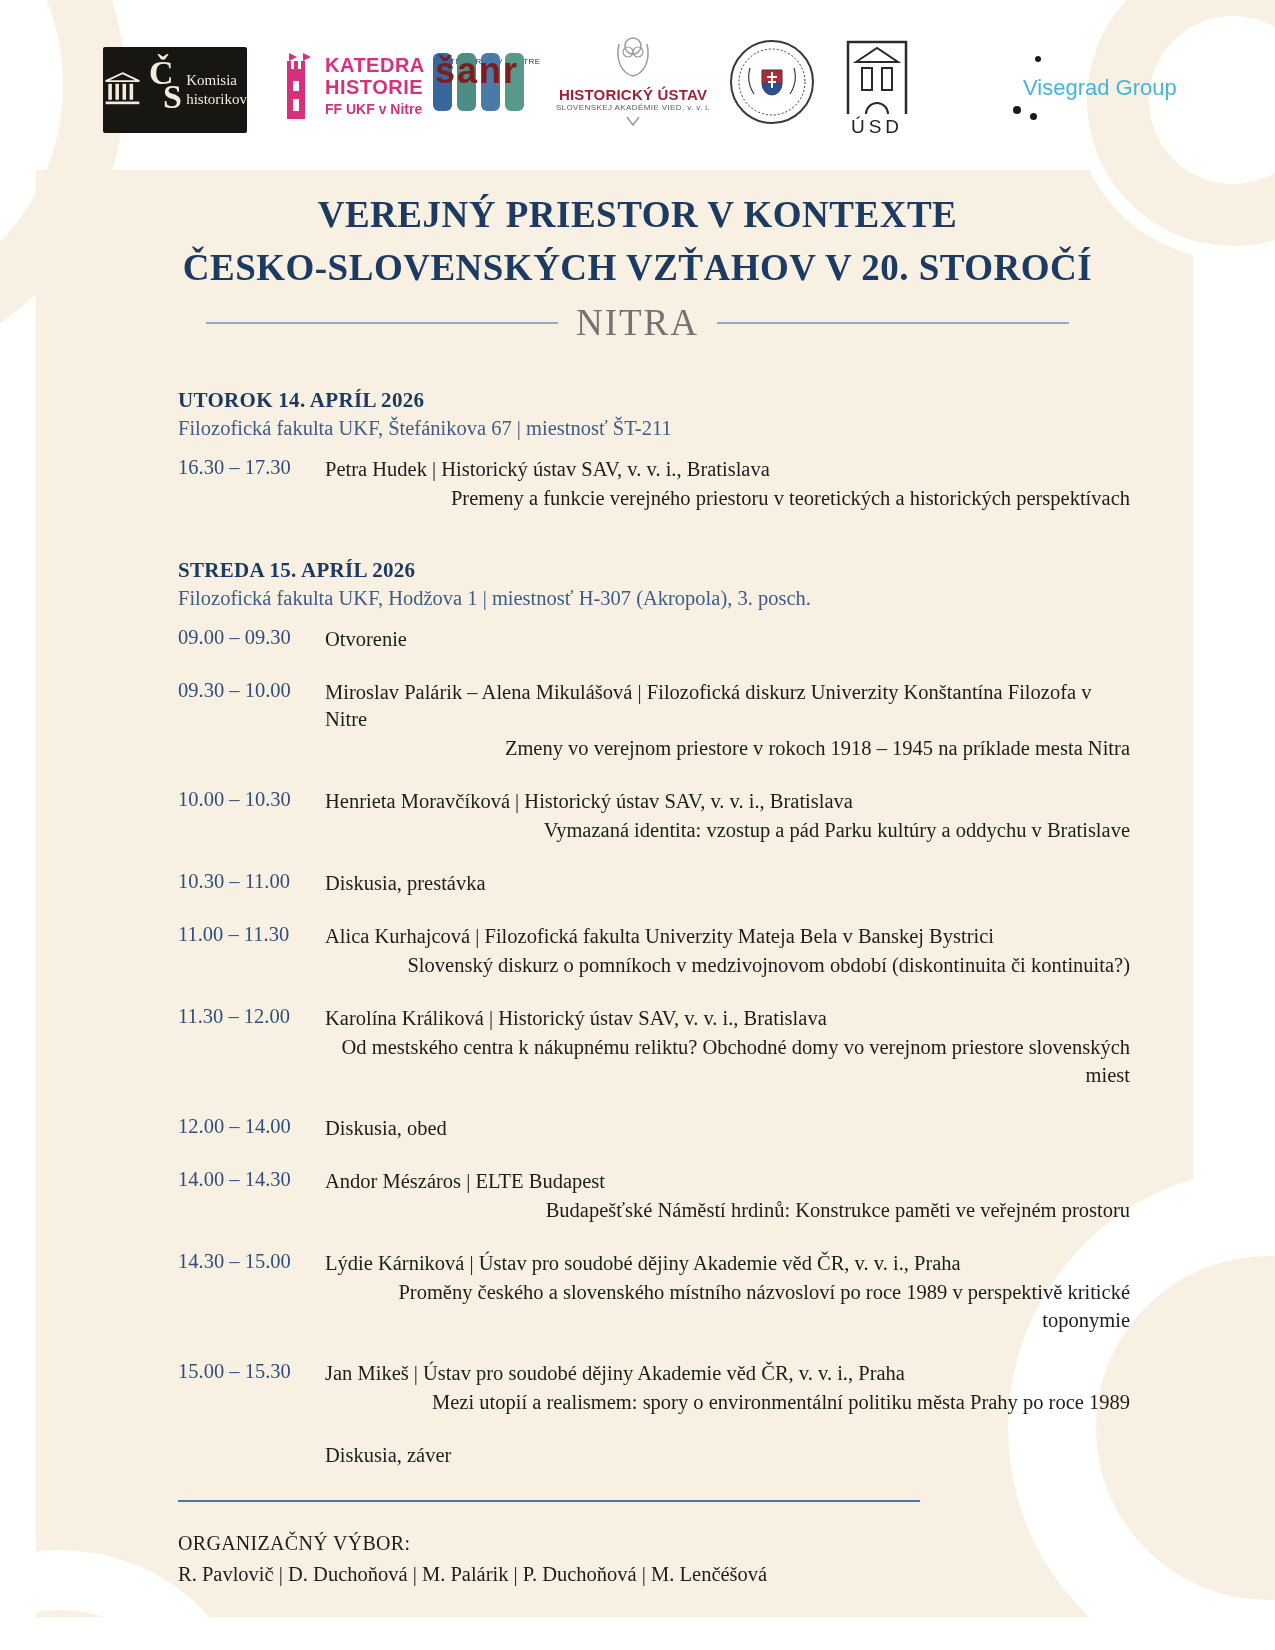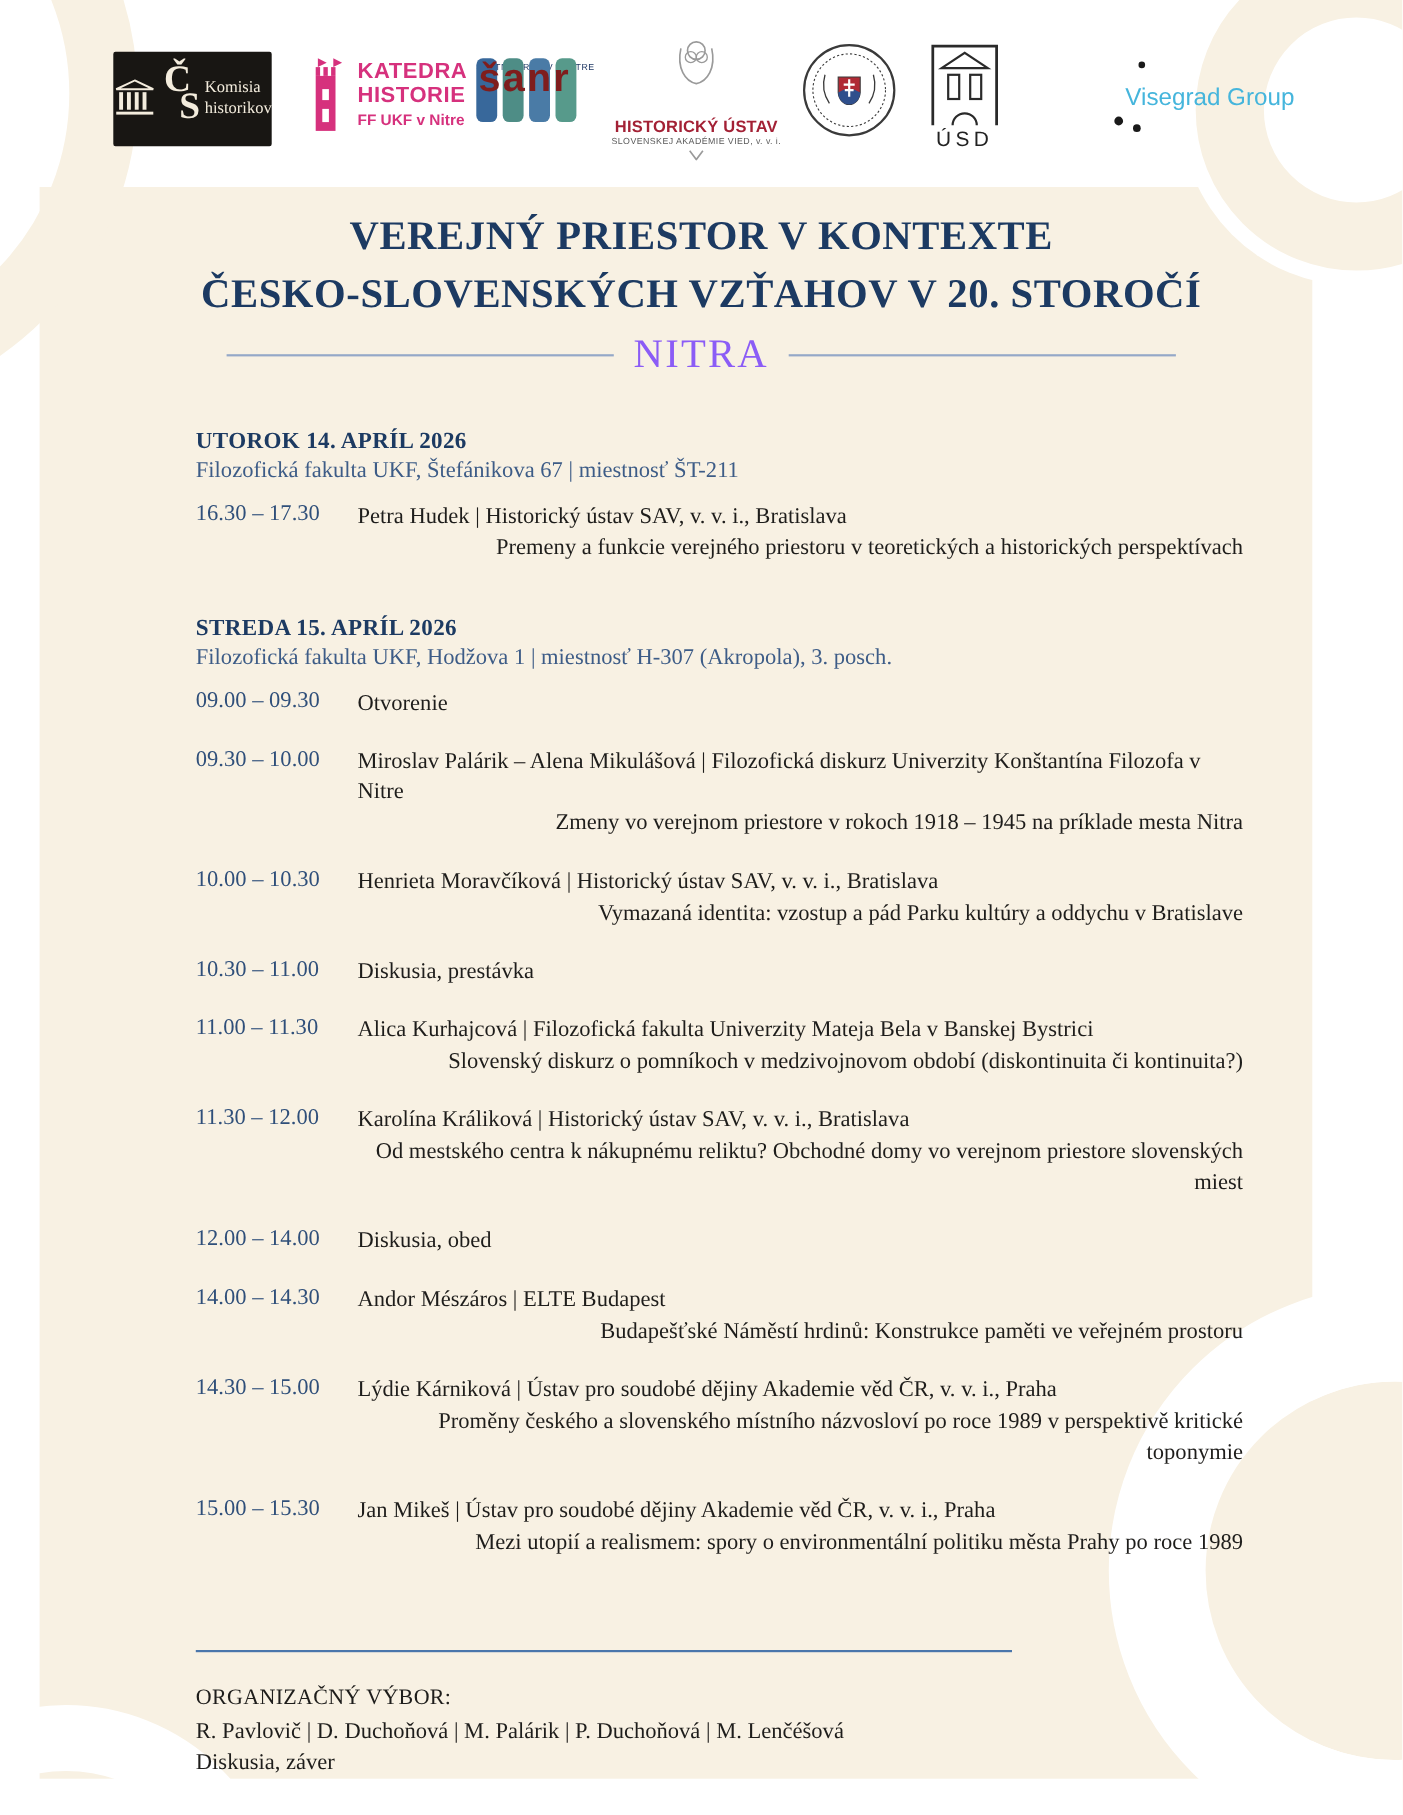--- a/index.html
+++ b/index.html
@@ -22,45 +22,45 @@
   .kh-text .big{font-size:20px;font-weight:bold;letter-spacing:.5px;}
   .kh-text .small{font-size:14px;font-weight:bold;margin-top:47px;}
   .logo-sanr{left:433px;top:53px;width:96px;height:80px;font-family:"Liberation Sans",sans-serif;}
   .sanr-cols{position:relative;width:92px;height:58px;}
   .sanr-cols span{position:absolute;top:0;width:19px;height:58px;border-radius:6px;}
   .sanr-word{position:absolute;left:2px;top:8px;color:#7f1d1d;font-size:36px;font-weight:bold;
              letter-spacing:2px;line-height:36px;}
   .sanr-sub{margin-top:4px;color:#1f3864;font-size:8px;letter-spacing:.5px;white-space:nowrap;}
   .logo-hu{left:548px;top:36px;width:170px;height:92px;text-align:center;
            font-family:"Liberation Sans",sans-serif;}
-  .hu-name{color:#a32135;font-size:15px;font-weight:bold;white-space:nowrap;letter-spacing:.2px;margin-top:20px;}
+  .hu-name{color:#a32135;font-size:15px;font-weight:bold;white-space:nowrap;letter-spacing:.2px;}
   .hu-sub{color:#5a5a5a;font-size:8px;letter-spacing:.4px;white-space:nowrap;}
   .logo-seal{left:728px;top:38px;width:88px;height:88px;}
   .logo-usd{left:845px;top:40px;width:64px;height:98px;text-align:center;}
   .usd-text{font-family:"Liberation Sans",sans-serif;font-size:19px;letter-spacing:4px;color:#222;margin-top:-2px;}
   .logo-vg{left:935px;top:45px;width:200px;height:90px;}
   .vg-text{position:absolute;left:88px;top:30px;color:#45b5dc;font-size:22px;
            font-family:"Liberation Sans",sans-serif;white-space:nowrap;}
   .vg-dot{position:absolute;background:#1a1a1a;border-radius:50%;}
 
   
   .title{position:absolute;left:0;top:188px;width:1275px;text-align:center;color:#1c3a62;}
   .title .l{font-size:37px;font-weight:bold;line-height:53px;letter-spacing:.5px;}
   .nitra-row{position:absolute;left:0;top:303px;width:1275px;display:flex;align-items:center;
-             justify-content:center;gap:18px;color:#8b5cf6;}
+             justify-content:center;gap:18px;color:#737373;}
   .nitra-rule{width:352px;height:2px;background:#95a8c8;}
   .nitra{font-size:37px;letter-spacing:2px;line-height:40px;}
 
   
   .schedule{position:absolute;left:178px;top:388px;width:952px;}
   .day{margin-bottom:46px;}
   .day-header{font-size:21px;font-weight:bold;color:#1c3a62;letter-spacing:.3px;}
   .day-venue{font-size:20.5px;color:#3d5c87;margin-top:4px;margin-bottom:16px;}
   .session{display:flex;margin-bottom:26px;}
-  .session.gap-top{flex-direction:column;}
+  .session.gap-top{}
   .s-time{width:147px;flex:0 0 147px;font-size:20.5px;color:#2f4f7a;}
   .s-body{width:805px;}
   .s-title{font-size:20.5px;font-weight:normal;line-height:27px;}
   .s-title.regular{font-weight:normal;}
   .s-desc{font-size:20.5px;line-height:28px;margin-top:1px;text-align:right;}
 
   
   .footer{position:absolute;left:178px;top:1500px;width:952px;}
   .f-rule{width:742px;height:2px;background:#4a76ab;}
   .f-head{margin-top:30px;font-size:20px;letter-spacing:.3px;}

